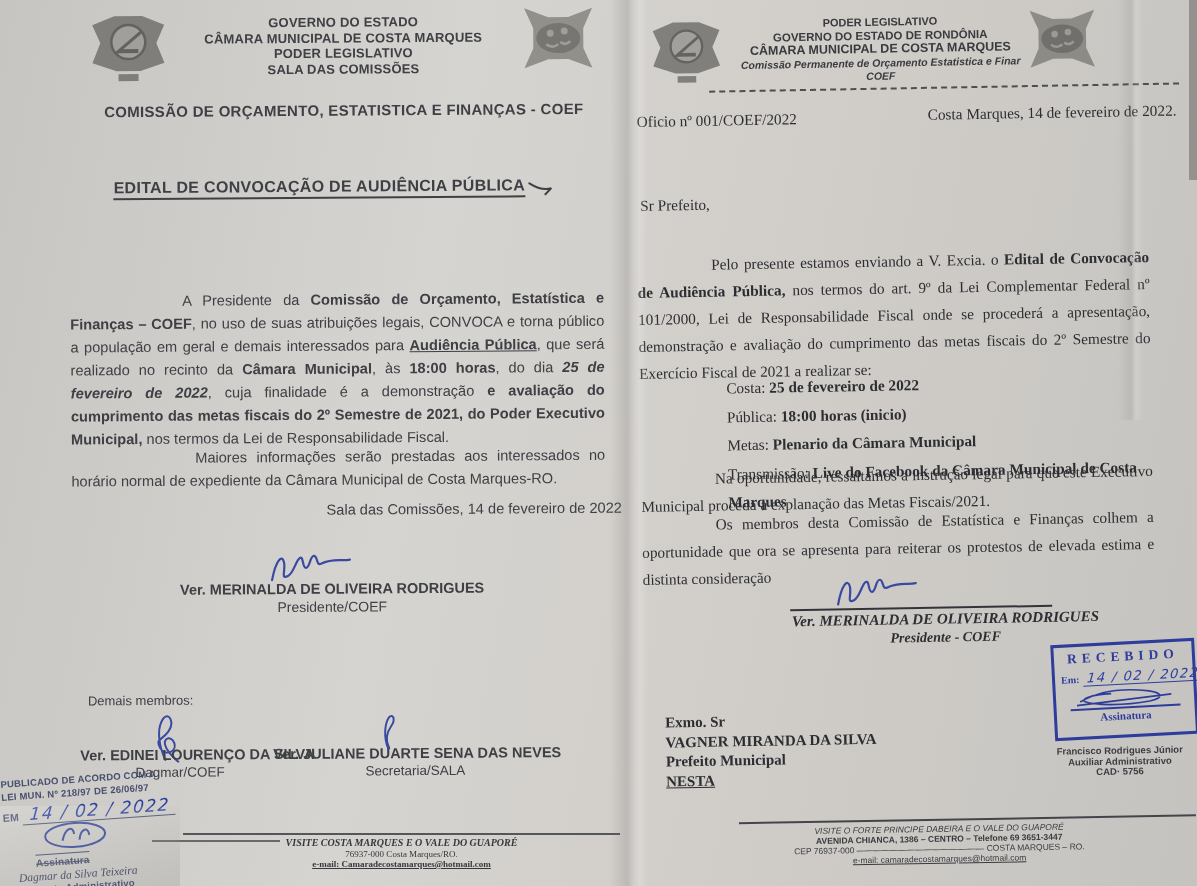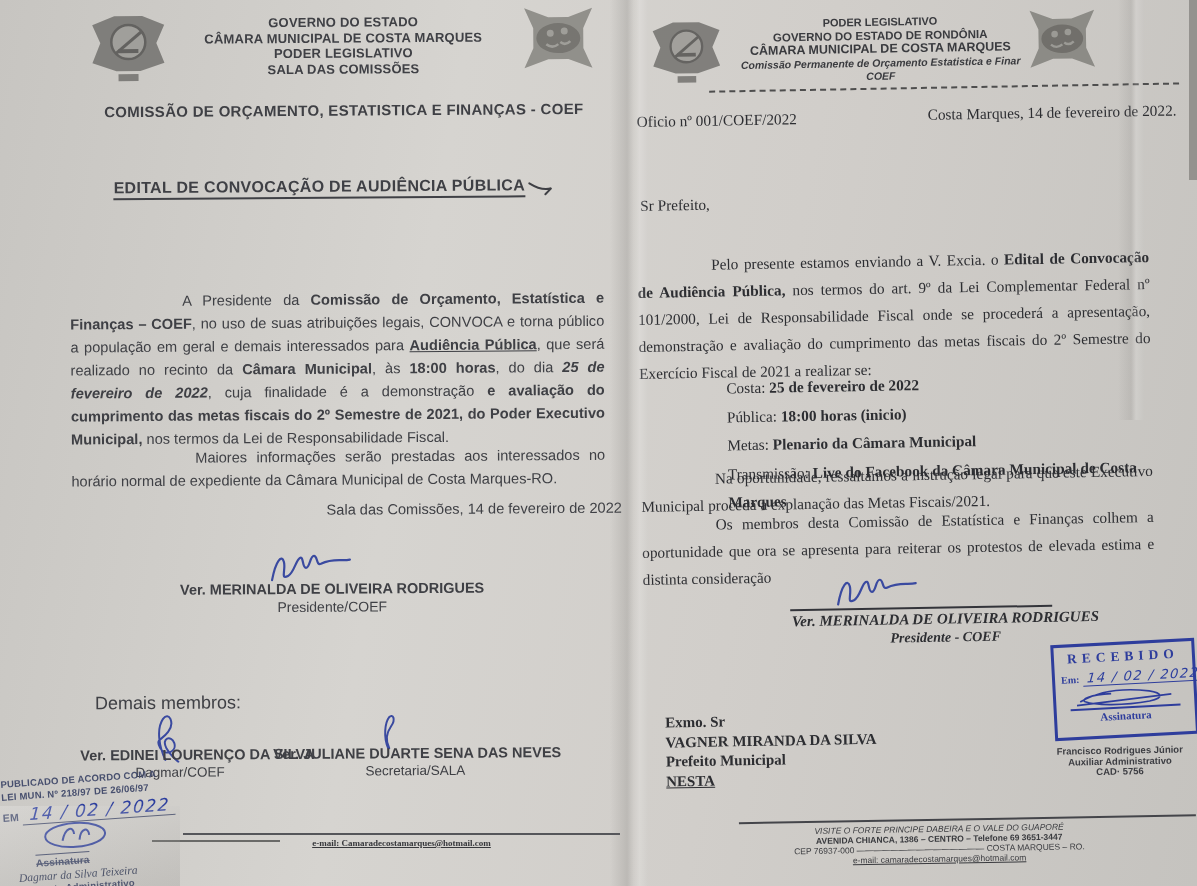--- a/index.html
+++ b/index.html
@@ -93,21 +93,21 @@
     <div class="abs lbody" style="left:323px;top:501px;">Sala das Comissões, 14 de fevereiro de 2022</div>
 
     <div class="abs" style="left:262px;top:550px;">
       <svg width="88" height="38" viewBox="0 0 88 38">
         <path d="M6 32 C10 12, 16 6, 18 14 C20 22, 14 32, 22 28 C28 25, 30 12, 34 10 C38 8, 36 20, 40 20 C44 20, 44 8, 48 8 C52 8, 50 18, 55 16 C68 10, 76 14, 84 12" stroke="#3a4aa0" fill="none" stroke-width="2.2" stroke-linecap="round"></path>
       </svg>
     </div>
     <div class="abs center" style="left:68px;top:583px;width:520px;font-size:14.5px;font-weight:bold;">Ver. MERINALDA DE OLIVEIRA RODRIGUES</div>
     <div class="abs center" style="left:68px;top:601px;width:520px;font-size:14px;">Presidente/COEF</div>
 
-    <div class="abs" style="left:90px;top:694px;font-size:18px;">Demais membros:</div>
+    <div class="abs" style="left:83px;top:694px;font-size:13px;">Demais membros:</div>
 
     <div class="abs" style="left:142px;top:714px;">
       <svg width="36" height="50" viewBox="0 0 36 50">
         <path d="M18 47 C12 34, 9 16, 16 6 C22 -2, 28 10, 21 19 C14 28, 8 26, 13 35 C18 44, 30 39, 27 30 C24 22, 14 25, 19 35 C23 43, 28 46, 31 49" stroke="#3a4aa0" fill="none" stroke-width="2" stroke-linecap="round"></path>
       </svg>
     </div>
     <div class="abs" style="left:370px;top:716px;">
       <svg width="26" height="38" viewBox="0 0 26 38">
         <path d="M13 35 C8 24, 10 9, 14 4 C18 0, 21 6, 16 13 C11 20, 10 27, 14 35" stroke="#3a4aa0" fill="none" stroke-width="2" stroke-linecap="round"></path>
       </svg>
@@ -134,20 +134,22 @@
     </div>
     <div class="sline strike" style="margin-left:30px;font-size:10px;border-top:1.5px solid #474f6e;display:inline-block;padding-top:1px;">Assinatura</div>
     <div class="i serif" style="margin-left:12px;font-size:11.5px;color:#3e4660;">Dagmar da Silva Teixeira</div>
     <div class="sline" style="margin-left:22px;font-size:9.5px;">Agente Administrativo</div>
     <div class="sline" style="margin-left:48px;font-size:9px;">Cad. 092</div>
   </div>
   <div class="abs" style="left:152px;top:840px;width:128px;height:1.5px;background:#6a6a68;"></div>
 
   <div class="abs" style="left:183px;top:833px;width:437px;height:2px;background:#55565a;"></div>
   <div class="abs lfooter center" style="left:183px;top:838px;width:437px;">
+    <div class="b i" style="font-size:10px;">VISITE  COSTA MARQUES E O VALE DO GUAPORÉ</div>
+    <div>76937-000   Costa Marques/RO.</div>
     <div class="b u">e-mail: Camaradecostamarques@hotmail.com</div>
   </div>
 
   <div class="abs rwrap" style="left:640px;top:0;width:557px;height:886px;">
 
     <div class="abs" style="left:22px;top:18px;opacity:.8;">
       <svg width="78" height="70" viewBox="0 0 84 74">
         <path d="M6 14 L28 5 L56 5 L78 14 L70 32 L78 52 L54 60 L30 60 L6 52 L14 32 Z" fill="#6d6c69"></path>
         <circle cx="42" cy="31" r="17" fill="#969591" stroke="#4a4947" stroke-width="2.5"></circle>
         <path d="M30 42 L56 20" stroke="#4a4947" stroke-width="3"></path>

